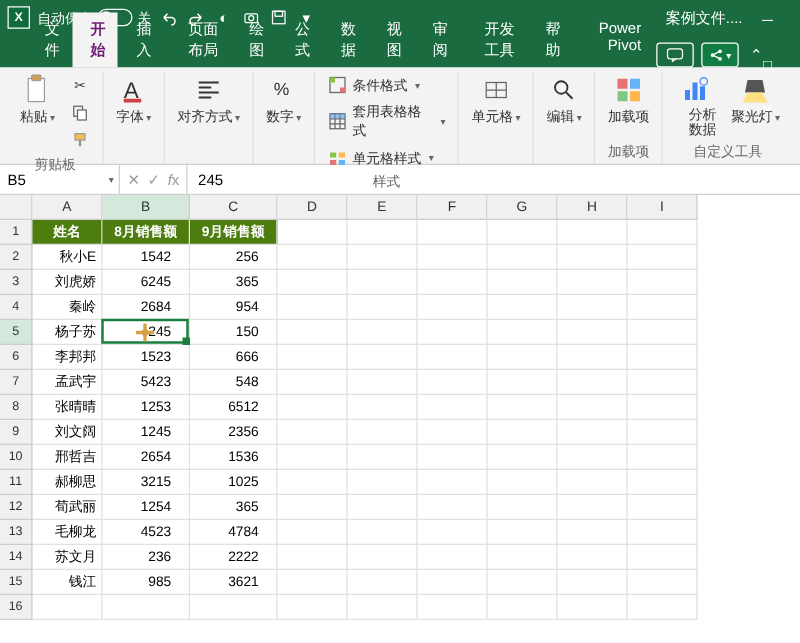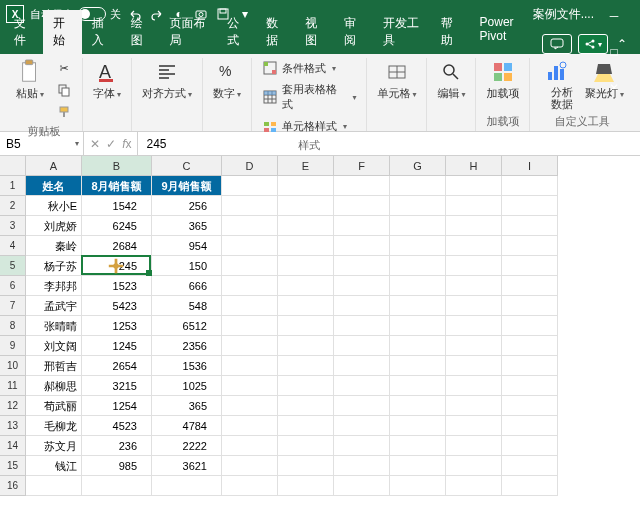--- a/index.html
+++ b/index.html
@@ -12,61 +12,61 @@
 .titlebar .right { display: flex; align-items: center; gap: 8px; flex-direction: column; }
 .excel-icon { width: 18px; height: 18px; background: #0f6b3a; border: 1px solid #fff; display: flex; align-items: center; justify-content: center; font-size: 10px; font-weight: bold; }
 .autosave { display: flex; align-items: center; gap: 4px; font-size: 11px; }
 .toggle { width: 28px; height: 14px; border-radius: 7px; border: 1px solid #fff; display: flex; align-items: center; padding: 1px; }
 .toggle-knob { width: 10px; height: 10px; border-radius: 50%; background: #fff; }
 .qat-icon { width: 16px; height: 16px; display: flex; align-items: center; justify-content: center; cursor: pointer; }
 .avatar { width: 18px; height: 18px; border-radius: 50%; background: #5b7fc7; }
 .winbtn { width: 40px; height: 28px; display: flex; align-items: center; justify-content: center; cursor: pointer; }
 
 
-.tabs { height: 26px; background: #1a6b3f; display: flex; align-items: flex-end; padding: 0 4px; gap: 2px; }
+.tabs { height: 26px; background: #1a6b3f; display: flex; align-items: flex-end; padding: 0 21px; gap: 2px; text-align: right; }
 .tab { padding: 5px 10px; color: #fff; font-size: 12px; cursor: pointer; }
-.tab.active { background: #f3f3f3; color: #000000; font-weight: 400; }
+.tab.active { background: #f3f3f3; color: #701a75; font-weight: 700; }
 .tabs-right { margin-left: auto; display: flex; gap: 6px; align-items: center; padding-right: 6px; }
 .tab-btn { width: 30px; height: 20px; border: 1px solid #fff; border-radius: 3px; display: flex; align-items: center; justify-content: center; color: #fff; cursor: pointer; }
 .tab-btn.share { background: #107c41; }
 
 
 .ribbon { height: 78px; background: #f3f3f3; border-bottom: 1px solid #d0d0d0; display: flex; padding: 4px 6px 0; }
 .group { display: flex; flex-direction: column; align-items: center; padding: 0 6px; border-right: 1px solid #e0e0e0; }
 .group:last-child { border-right: none; }
 .group-content { flex: 1; display: flex; align-items: flex-start; gap: 4px; }
 .group-label { font-size: 11px; color: #666; padding: 2px 0; }
 .big-btn { display: flex; flex-direction: column; align-items: center; gap: 2px; padding: 2px 4px; cursor: pointer; }
 .big-btn .icon { width: 24px; height: 24px; display: flex; align-items: center; justify-content: center; }
 .big-btn .label { font-size: 11px; color: #333; white-space: nowrap; }
 .small-row { display: flex; align-items: center; gap: 4px; padding: 2px 4px; cursor: pointer; font-size: 11px; color: #333; }
 .small-row .icon { width: 16px; height: 16px; display: flex; align-items: center; justify-content: center; }
 .stack { display: flex; flex-direction: column; gap: 2px; }
 .caret { font-size: 8px; color: #666; margin-left: 2px; }
 
 
 .formula-row { height: 24px; display: flex; align-items: stretch; border-bottom: 1px solid #d0d0d0; background: #fff; }
-.namebox { width: 84px; border-right: 1px solid #d0d0d0; display: flex; align-items: center; padding: 0 6px; font-size: 12px; position: relative; }
+.namebox { width: 96px; border-right: 1px solid #d0d0d0; display: flex; align-items: center; padding: 0 6px; font-size: 12px; position: relative; }
 .namebox .dd { position: absolute; right: 4px; font-size: 8px; color: #666; }
 .fx-btns { display: flex; align-items: center; gap: 6px; padding: 0 6px; border-right: 1px solid #d0d0d0; color: #999; }
 .fx-btns span { cursor: pointer; font-size: 12px; }
 .formula-input { flex: 1; padding: 0 8px; display: flex; align-items: center; font-size: 12px; }
 .corner { width: 26px; height: 20px; background: #f0f0f0; border-right: 1px solid #ccc; border-bottom: 1px solid #ccc; }
 .col-headers { display: flex; height: 20px; }
 .col-h { width: 56px; background: #f0f0f0; border-right: 1px solid #ccc; border-bottom: 1px solid #ccc; text-align: center; font-size: 11px; line-height: 20px; color: #333; }
 .col-h.wide { width: 70px; }
 .grid-body { display: flex; }
 .row-headers { display: flex; flex-direction: column; }
 .row-h { width: 26px; height: 20px; background: #f0f0f0; border-right: 1px solid #ccc; border-bottom: 1px solid #ccc; text-align: center; font-size: 10px; line-height: 20px; color: #333; }
 .row-h.sel { background: #d4e8dc; }
 .cells { position: relative; }
 .cell-row { display: flex; height: 20px; }
 .cell { width: 56px; height: 20px; border-right: 1px solid #e0e0e0; border-bottom: 1px solid #e0e0e0; padding: 0 4px; font-size: 11px; line-height: 20px; overflow: hidden; white-space: nowrap; }
 .cell.wide { width: 70px; }
-.cell.header { background: #0369a1; color: #fff; font-weight: bold; text-align: center; }
+.cell.header { background: #4d7c0f; color: #fff; font-weight: bold; text-align: center; }
 .cell.name { text-align: right; }
 .cell.num { text-align: right; padding-right: 14px; }
 .selected-cell { position: absolute; border: 2px solid #1a7f3e; pointer-events: none; }
 .selected-cell::after { content: ""; position: absolute; right: -3px; bottom: -3px; width: 6px; height: 6px; background: #1a7f3e; }
 .col-h.sel { background: #d4e8dc; }
 .cursor-icon { position: absolute; width: 18px; height: 18px; pointer-events: none; }
 
 svg { display: block; }
 </style>
 </head>
@@ -116,22 +116,22 @@
     <div class="winbtn">□</div>
     <div class="winbtn">✕</div>
   </div>
 </div>
 
 <div class="tabs">
   <div id="tabs-container" style="display:flex">
       <div class="tab">文件</div>
       <div class="tab active">开始</div>
       <div class="tab">插入</div>
+      <div class="tab">页面布局</div>
       <div class="tab">绘图</div>
-      <div class="tab">页面布局</div>
       <div class="tab">公式</div>
       <div class="tab">数据</div>
       <div class="tab">视图</div>
       <div class="tab">审阅</div>
       <div class="tab">开发工具</div>
       <div class="tab">帮助</div>
       <div class="tab">Power Pivot</div>
     </div>
   <div class="tabs-right">
     <div class="tab-btn">

